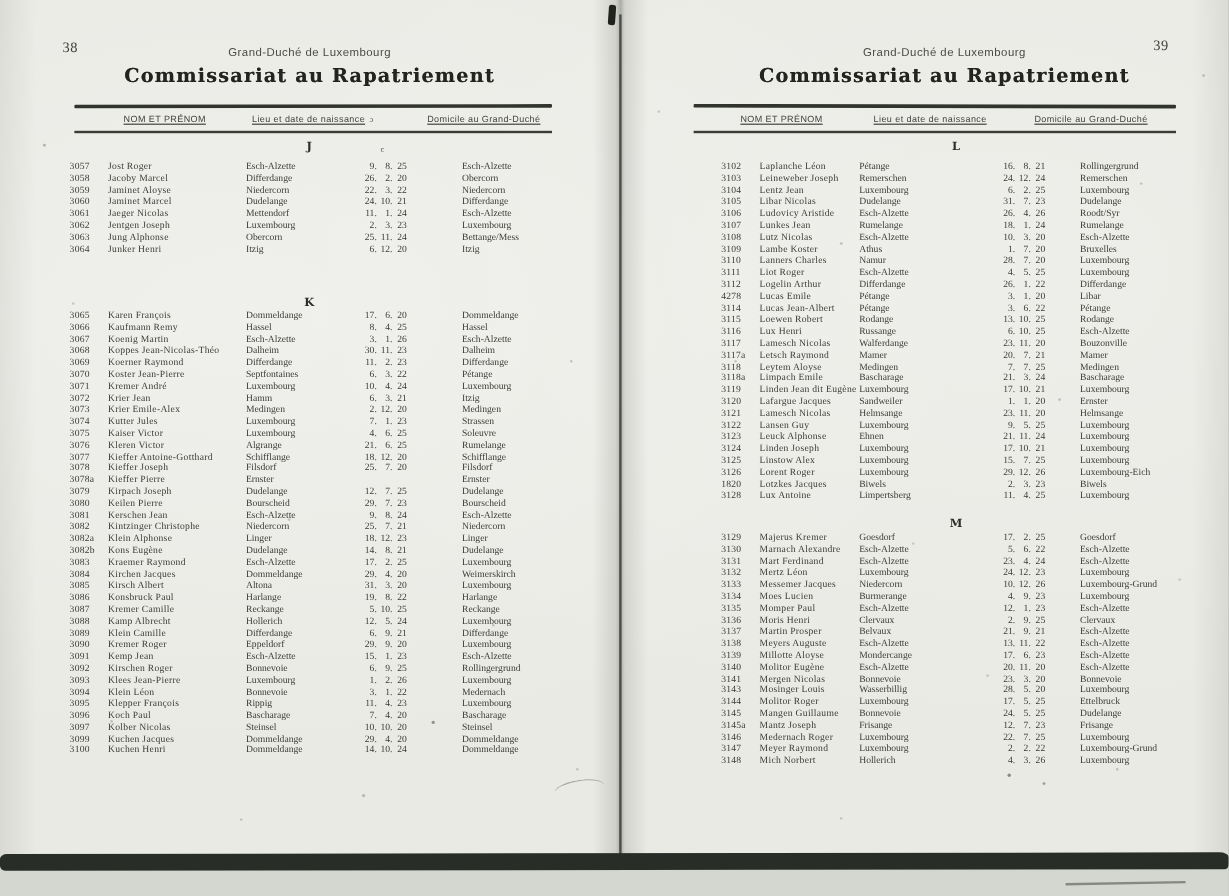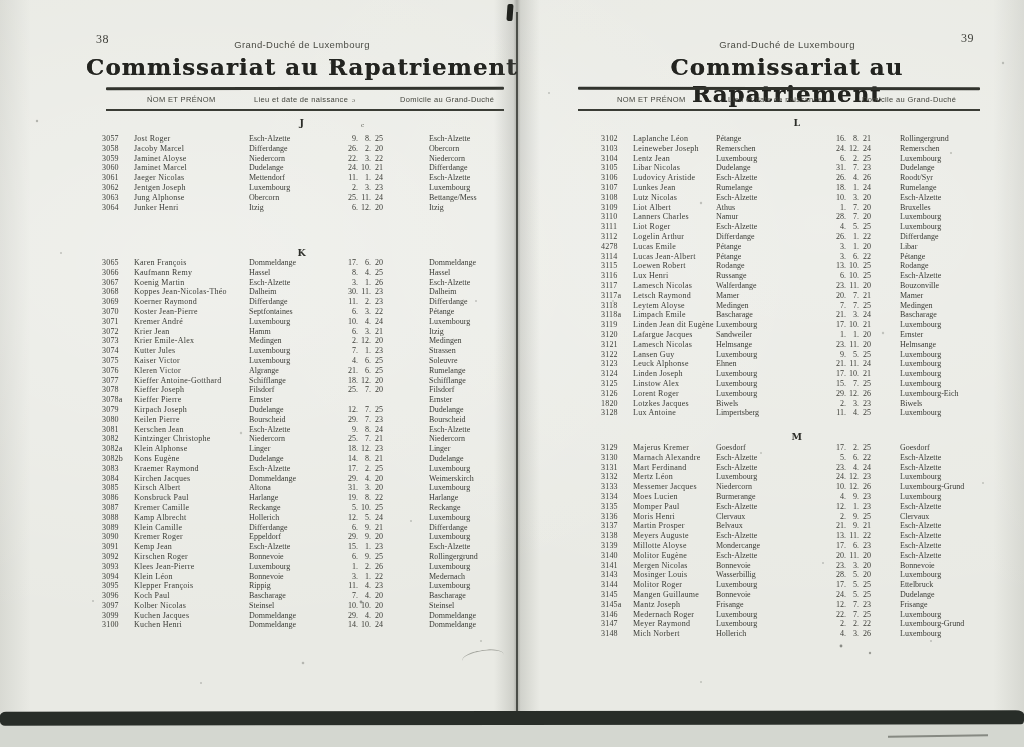--- a/index.html
+++ b/index.html
@@ -4,47 +4,47 @@
 <style>
   html,body{margin:0;padding:0;background:#9ea19a;}
   #scan{position:relative;width:1024px;height:747px;overflow:hidden;
         background:
           radial-gradient(ellipse at 20% 35%, rgba(255,255,255,.30), transparent 55%),
           radial-gradient(ellipse at 80% 30%, rgba(255,255,255,.22), transparent 55%),
           linear-gradient(90deg, rgba(140,142,134,.18) 0%, rgba(140,142,134,0) 3%, rgba(140,142,134,0) 97%, rgba(140,142,134,.20) 100%),
           #e9eae4;
         font-family:"Liberation Serif", serif; color:#3a3b35;}
   .page{position:absolute;top:0;width:512px;height:713px;}
-  #page-left{left:0;margin-left:44px;}
+  #page-left{left:0;}
   #page-right{left:512px;}
 
   .page-number{position:absolute;font-size:12px;color:#40413b;letter-spacing:.5px;}
   #page-left .page-number{left:52px;top:32px;}
   #page-right .page-number{left:449px;top:31px;}
 
   .running-head{position:absolute;top:39px;font-family:"Liberation Sans",sans-serif;
     font-size:9.5px;letter-spacing:.4px;color:#4a4b44;text-align:center;}
   #page-left .running-head{left:10px;width:496px;}
   #page-right .running-head{left:70px;width:410px;}
 
   .page-title{position:absolute;top:53px;font-family:"DejaVu Serif",serif;font-weight:700;
-    font-size:23px;letter-spacing:1px;color:#232420;text-align:center;
+    font-size:16px;letter-spacing:1px;color:#232420;text-align:center;
     text-shadow:0 0 .5px rgba(35,36,32,.7);}
   #page-left .page-title{left:10px;width:496px;}
   #page-right .page-title{left:70px;width:410px;}
 
   .rule-top{position:absolute;top:87px;height:3px;background:#31332d;border-radius:1px;}
   .rule-bottom{position:absolute;top:109px;height:1.6px;background:#3a3c35;}
   #page-left .rule-top{left:62px;width:398px;transform:rotate(-.08deg);}
   #page-left .rule-bottom{left:62px;width:398px;}
   #page-right .rule-top{left:66px;width:402px;transform:rotate(.1deg);}
   #page-right .rule-bottom{left:66px;width:402px;}
 
   .col-head{position:absolute;top:95px;font-family:"Liberation Sans",sans-serif;
-    font-size:7.5px;letter-spacing:.35px;color:#43443d;white-space:nowrap;}
+    font-size:7.5px;letter-spacing:.35px;color:#43443d;white-space:nowrap;text-decoration:underline;}
   #page-left .ch-name{left:103px;} #page-left .ch-birth{left:210px;} #page-left .ch-dom{left:356px;}
   #page-right .ch-name{left:105px;} #page-right .ch-birth{left:216px;} #page-right .ch-dom{left:350px;}
 
   .section-letter{position:absolute;font-family:"DejaVu Serif",serif;font-weight:700;
     font-size:9.5px;letter-spacing:.5px;color:#2c2d28;text-align:center;}
   #page-left .section-letter{left:58px;width:400px;}
   #page-right .section-letter{left:89px;width:392px;}
   #sec-J{top:117px;} #sec-K{top:247px;} #sec-L{top:117px;} #sec-M{top:431px;}
 
   .rows{position:absolute;font-size:8px;line-height:9.8px;color:#3b3c36;}
@@ -502,21 +502,21 @@
         </div>
         <div class="row">
           <span class="c-no">3108</span>
           <span class="c-name">Lutz Nicolas</span>
           <span class="c-place">Esch-Alzette</span>
           <span class="c-date"><span class="d1">10.</span><span class="d2">3.</span><span class="d3">20</span></span>
           <span class="c-dom">Esch-Alzette</span>
         </div>
         <div class="row">
           <span class="c-no">3109</span>
-          <span class="c-name">Liot Albert</span>
+          <span class="c-name">Lambe Koster</span>
           <span class="c-place">Athus</span>
           <span class="c-date"><span class="d1">1.</span><span class="d2">7.</span><span class="d3">20</span></span>
           <span class="c-dom">Bruxelles</span>
         </div>
         <div class="row">
           <span class="c-no">3110</span>
           <span class="c-name">Lanners Charles</span>
           <span class="c-place">Namur</span>
           <span class="c-date"><span class="d1">28.</span><span class="d2">7.</span><span class="d3">20</span></span>
           <span class="c-dom">Luxembourg</span>

